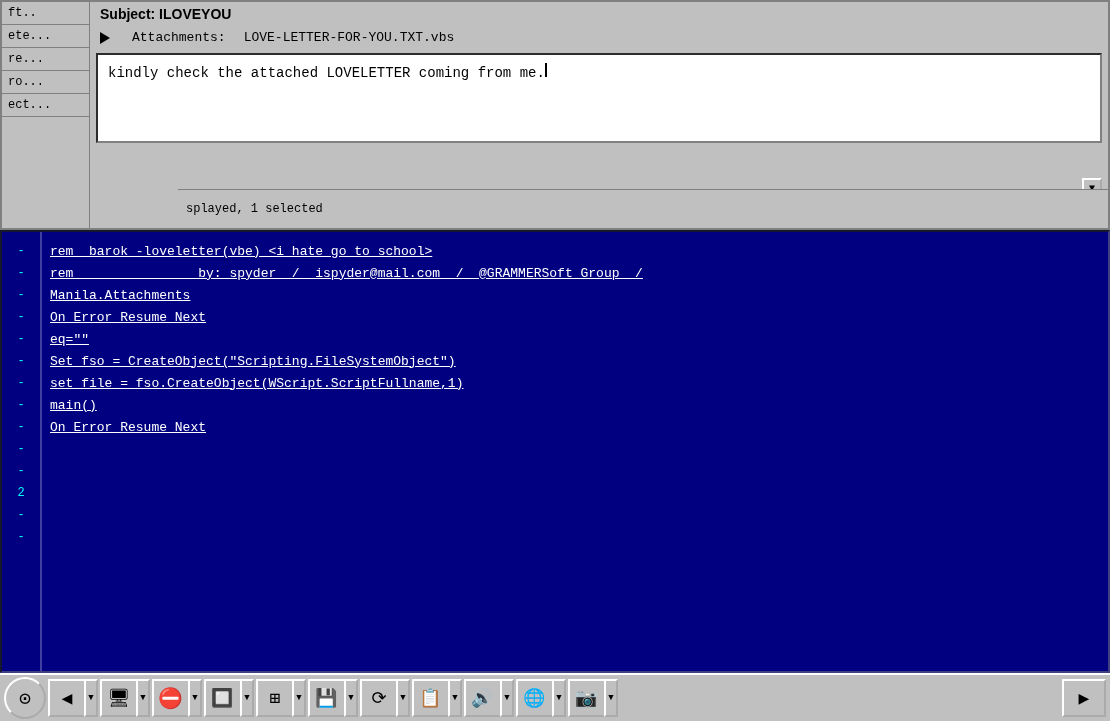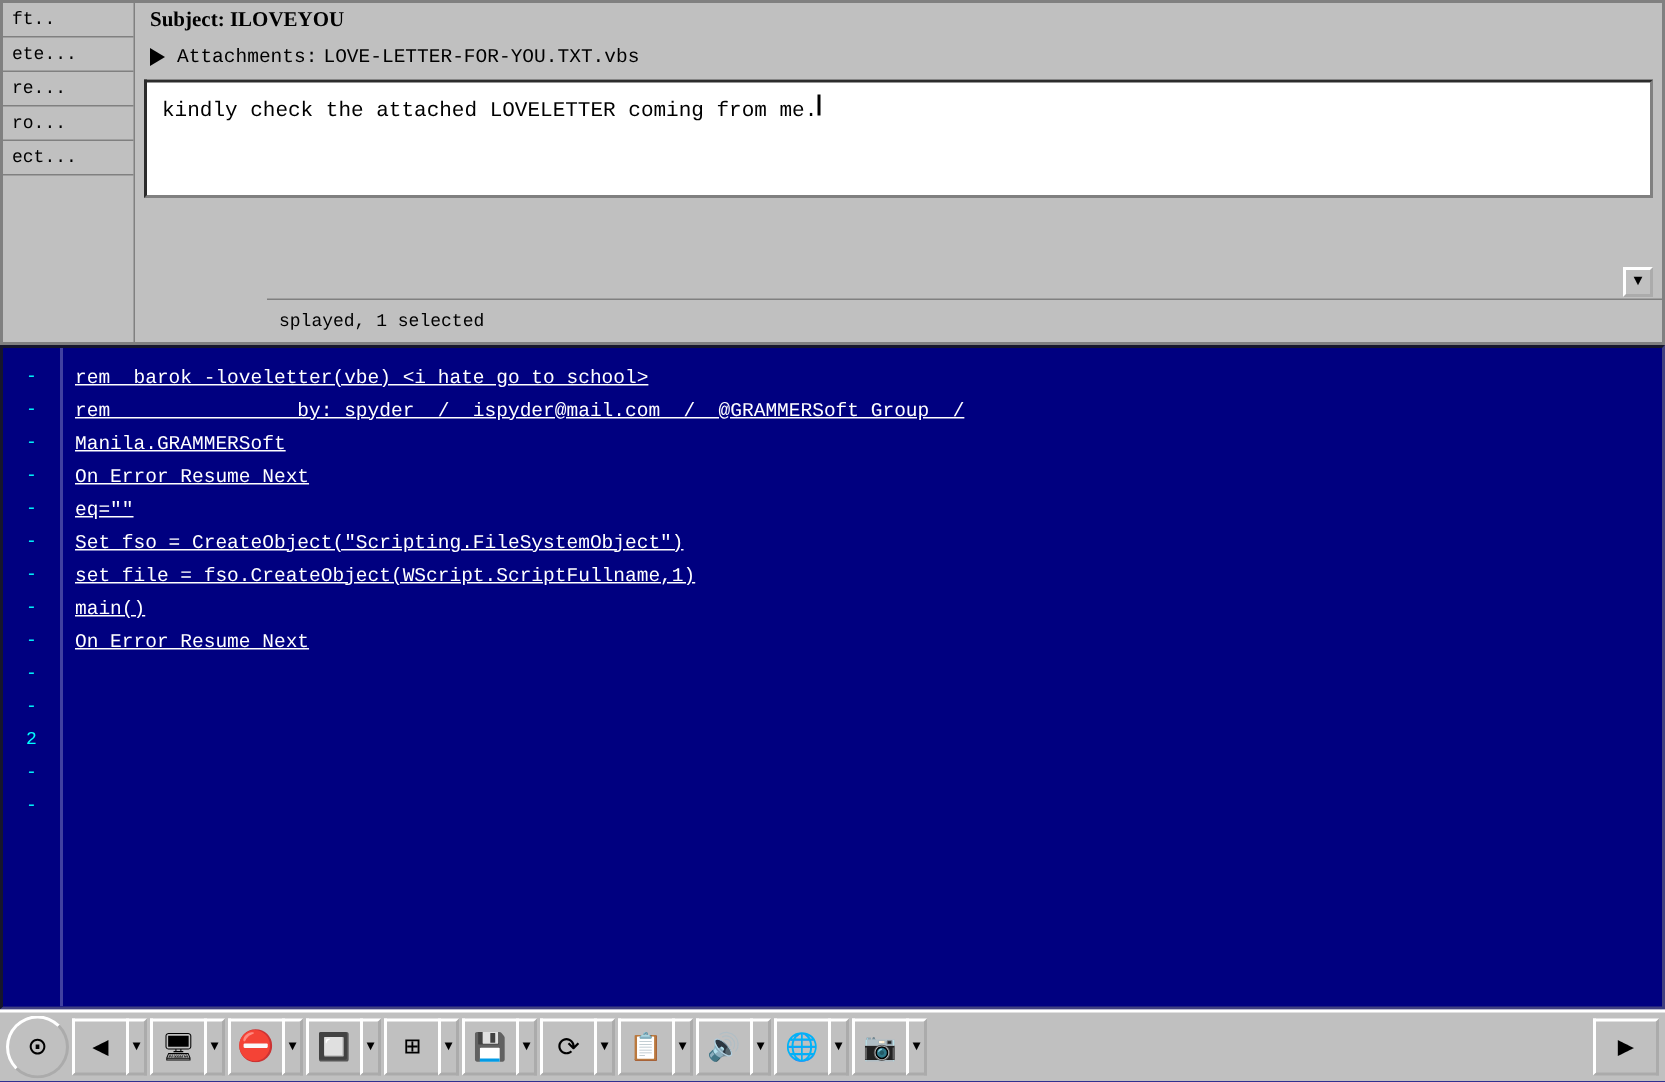--- a/index.html
+++ b/index.html
@@ -52,61 +52,61 @@
       left: 88px;
       top: 0;
       right: 0;
       bottom: 0;
     }
 
     .email-header {
       padding: 4px 10px;
       font-size: 14px;
       color: #000;
-      font-family: Liberation Serif, serif;
+      font-family: Liberation Sans, sans-serif;
       font-weight: bold;
     }
 
     .attachment-row {
       padding: 4px 10px;
       font-size: 13px;
       color: #000;
       font-family: 'Courier New', Courier, monospace;
       display: flex;
       align-items: center;
-      gap: 4px;
+      gap: 18px;
     }
 
     .play-icon {
       display: inline-block;
       width: 0;
       height: 0;
       border-top: 6px solid transparent;
       border-bottom: 6px solid transparent;
       border-left: 10px solid #000;
       margin-right: 4px;
     }
 
     .email-body {
       background: #fff;
       border: 2px inset #808080;
       margin: 4px 6px;
       padding: 8px 10px;
       font-size: 14px;
       color: #000;
       font-family: 'Courier New', Courier, monospace;
-      height: 79px;
+      height: 90px;
     }
 
     .status-bar-email {
       position: absolute;
       bottom: 0;
       left: 88px;
       right: 0;
-      height: 29px;
+      height: 39px;
       background: #c0c0c0;
       border-top: 1px solid #808080;
       display: flex;
       align-items: center;
       padding: 0 8px;
       font-size: 12px;
       color: #000;
       font-family: 'Courier New', Courier, monospace;
     }
 
@@ -307,21 +307,21 @@
         <div class="gutter-item">-</div>
         <div class="gutter-item">-</div>
         <div class="gutter-item">-</div>
         <div class="gutter-item">2</div>
         <div class="gutter-item">-</div>
         <div class="gutter-item">-</div>
       </div>
     <div class="code-lines" id="code-container">
         <div class="code-line">rem  barok -loveletter(vbe) &lt;i hate go to school&gt;</div>
         <div class="code-line">rem                by: spyder  /  ispyder@mail.com  /  @GRAMMERSoft Group  /</div>
-        <div class="code-line">Manila.GRAMMERSoft</div>
+        <div class="code-line">Manila.Attachments</div>
         <div class="code-line">On Error Resume Next</div>
         <div class="code-line">eq=""</div>
         <div class="code-line">Set fso = CreateObject("Scripting.FileSystemObject")</div>
         <div class="code-line">set file = fso.CreateObject(WScript.ScriptFullname,1)</div>
         <div class="code-line">main()</div>
         <div class="code-line">On Error Resume Next</div>
       </div>
   </div>
 </div>
 

